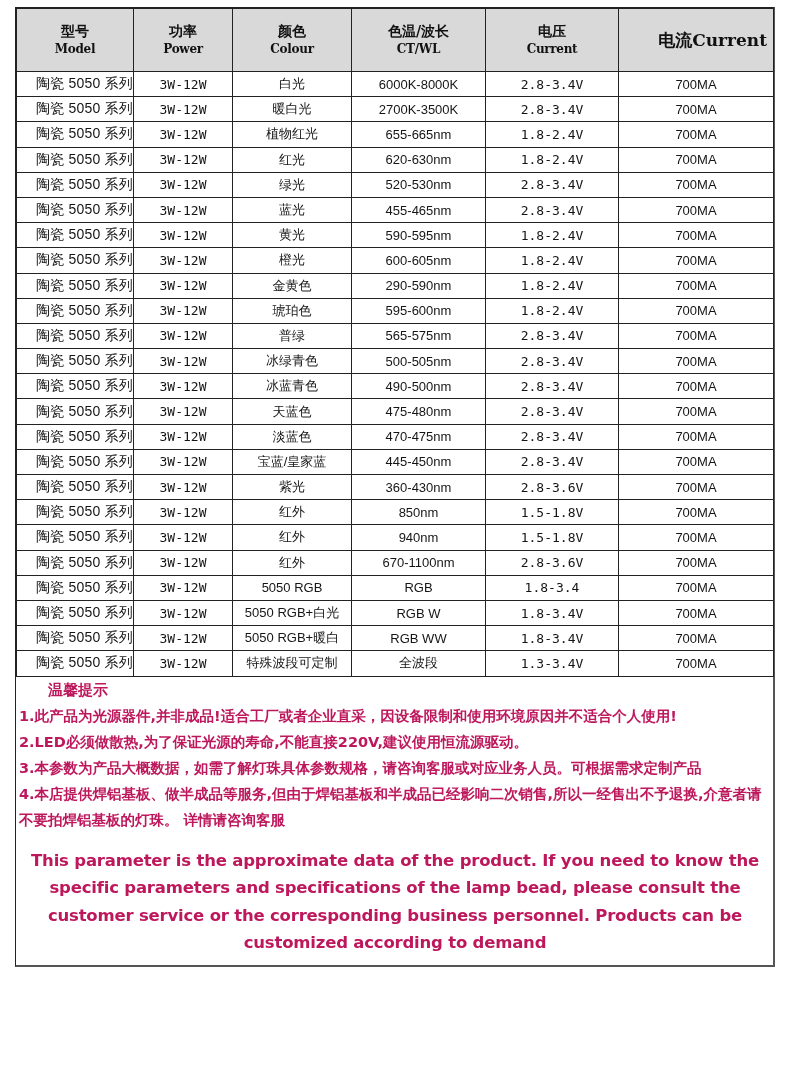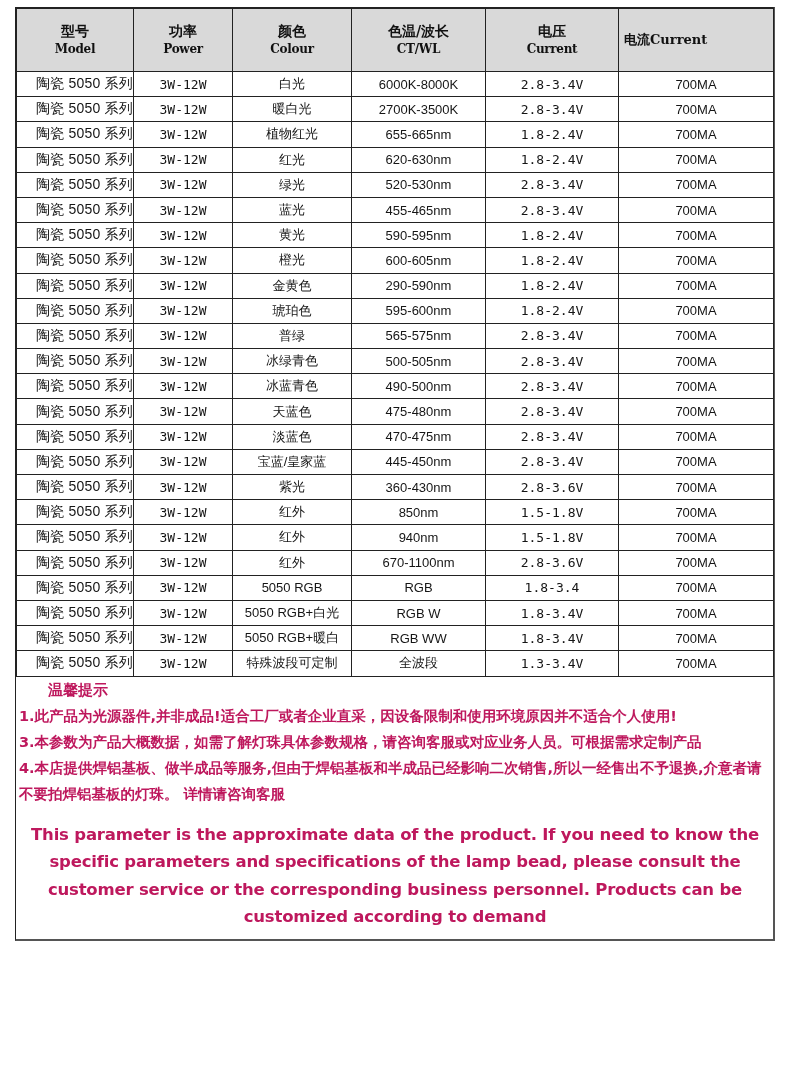--- a/index.html
+++ b/index.html
@@ -4,21 +4,21 @@
   <style>
     html, body { margin:0; padding:0; background:#ffffff; }
     body { width:790px; height:1090px; position:relative; overflow:hidden; font-family:"DejaVu Sans", sans-serif; color:#111; }
     .sheet { position:absolute; left:15px; top:7px; width:757px; border:1px solid #222; border-right:2px solid #555; border-bottom:2px solid #555; }
     table.spec { border-collapse:collapse; width:757px; table-layout:fixed; }
     table.spec th, table.spec td { border:1px solid #222; padding:0; }
     table.spec th { background:#d9d9d9; height:62px; font-family:"DejaVu Serif", serif; font-weight:bold; font-size:13px; line-height:18px; text-align:center; vertical-align:middle; color:#111; }
     table.spec th .cn { display:block; font-size:14px; }
     table.spec th .en { display:block; font-size:12px; letter-spacing:-0.3px; }
     table.spec th.current { text-align:left; }
-    table.spec th.current .wrap { display:flex; justify-content:flex-start; padding:0 6px 0 5px; font-size:13px; }
+    table.spec th.current .wrap { display:flex; justify-content:flex-end; padding:0 6px 0 5px; font-size:17px; }
     table.spec td { height:24.2px; font-family:"Liberation Sans", sans-serif; font-size:13px; text-align:center; vertical-align:middle; white-space:nowrap; color:#151515; }
     table.spec td.model { text-align:left; padding-left:19px; font-size:14px; letter-spacing:0.2px; }
     table.spec td.mono { font-family:"DejaVu Sans Mono", monospace; font-size:13px; }
     .notes { padding:0 0 0 3px; font-family:"DejaVu Sans", sans-serif; font-weight:bold; color:#be185d; }
     .notes .title { font-size:15px; padding-left:29px; line-height:26px; font-weight:bold; }
     .notes .item { font-size:14.5px; line-height:26px; margin-right:8px; }
     .notes .en-note { text-align:center; font-family:"DejaVu Sans", sans-serif; font-weight:bold; font-size:16.5px; line-height:27.5px; margin-top:14px; padding:0 2px 8px 0; letter-spacing:-0.2px; }
   </style>
 </head>
 <body>
@@ -255,17 +255,18 @@
           <td>全波段</td>
           <td class="mono">1.3-3.4V</td>
           <td>700MA</td>
         </tr>
       </tbody>
   </table>
 
   <div class="notes">
     <div class="title">温馨提示</div>
     <div class="item">1.此产品为光源器件,并非成品!适合工厂或者企业直采，因设备限制和使用环境原因并不适合个人使用!</div>
+    <div class="item">2.LED必须做散热,为了保证光源的寿命,不能直接220V,建议使用恒流源驱动。</div>
     <div class="item">3.本参数为产品大概数据，如需了解灯珠具体参数规格，请咨询客服或对应业务人员。可根据需求定制产品</div>
     <div class="item">4.本店提供焊铝基板、做半成品等服务,但由于焊铝基板和半成品已经影响二次销售,所以一经售出不予退换,介意者请不要拍焊铝基板的灯珠。 详情请咨询客服</div>
     <div class="en-note">This parameter is the approximate data of the product. If you need to know the specific parameters and specifications of the lamp bead, please consult the customer service or the corresponding business personnel. Products can be customized according to demand</div>
   </div>
 </div>
 
 </body></html>

